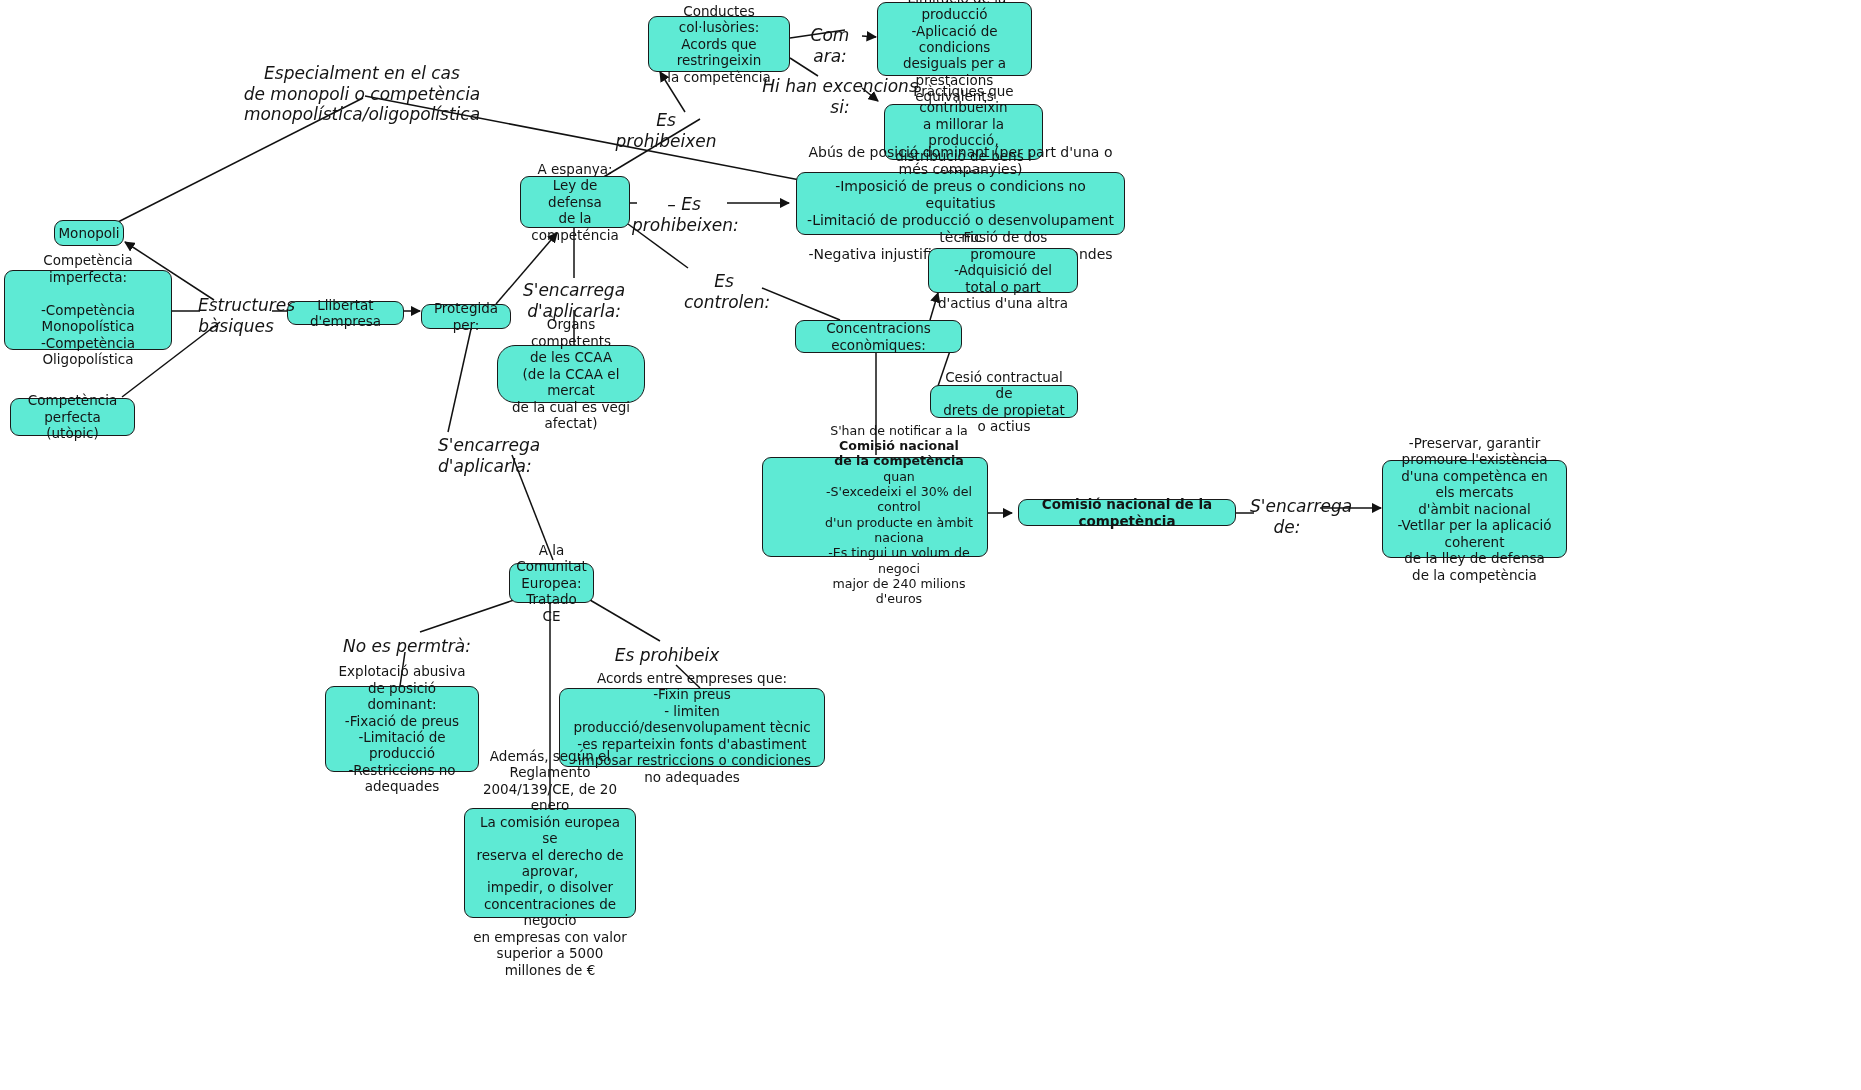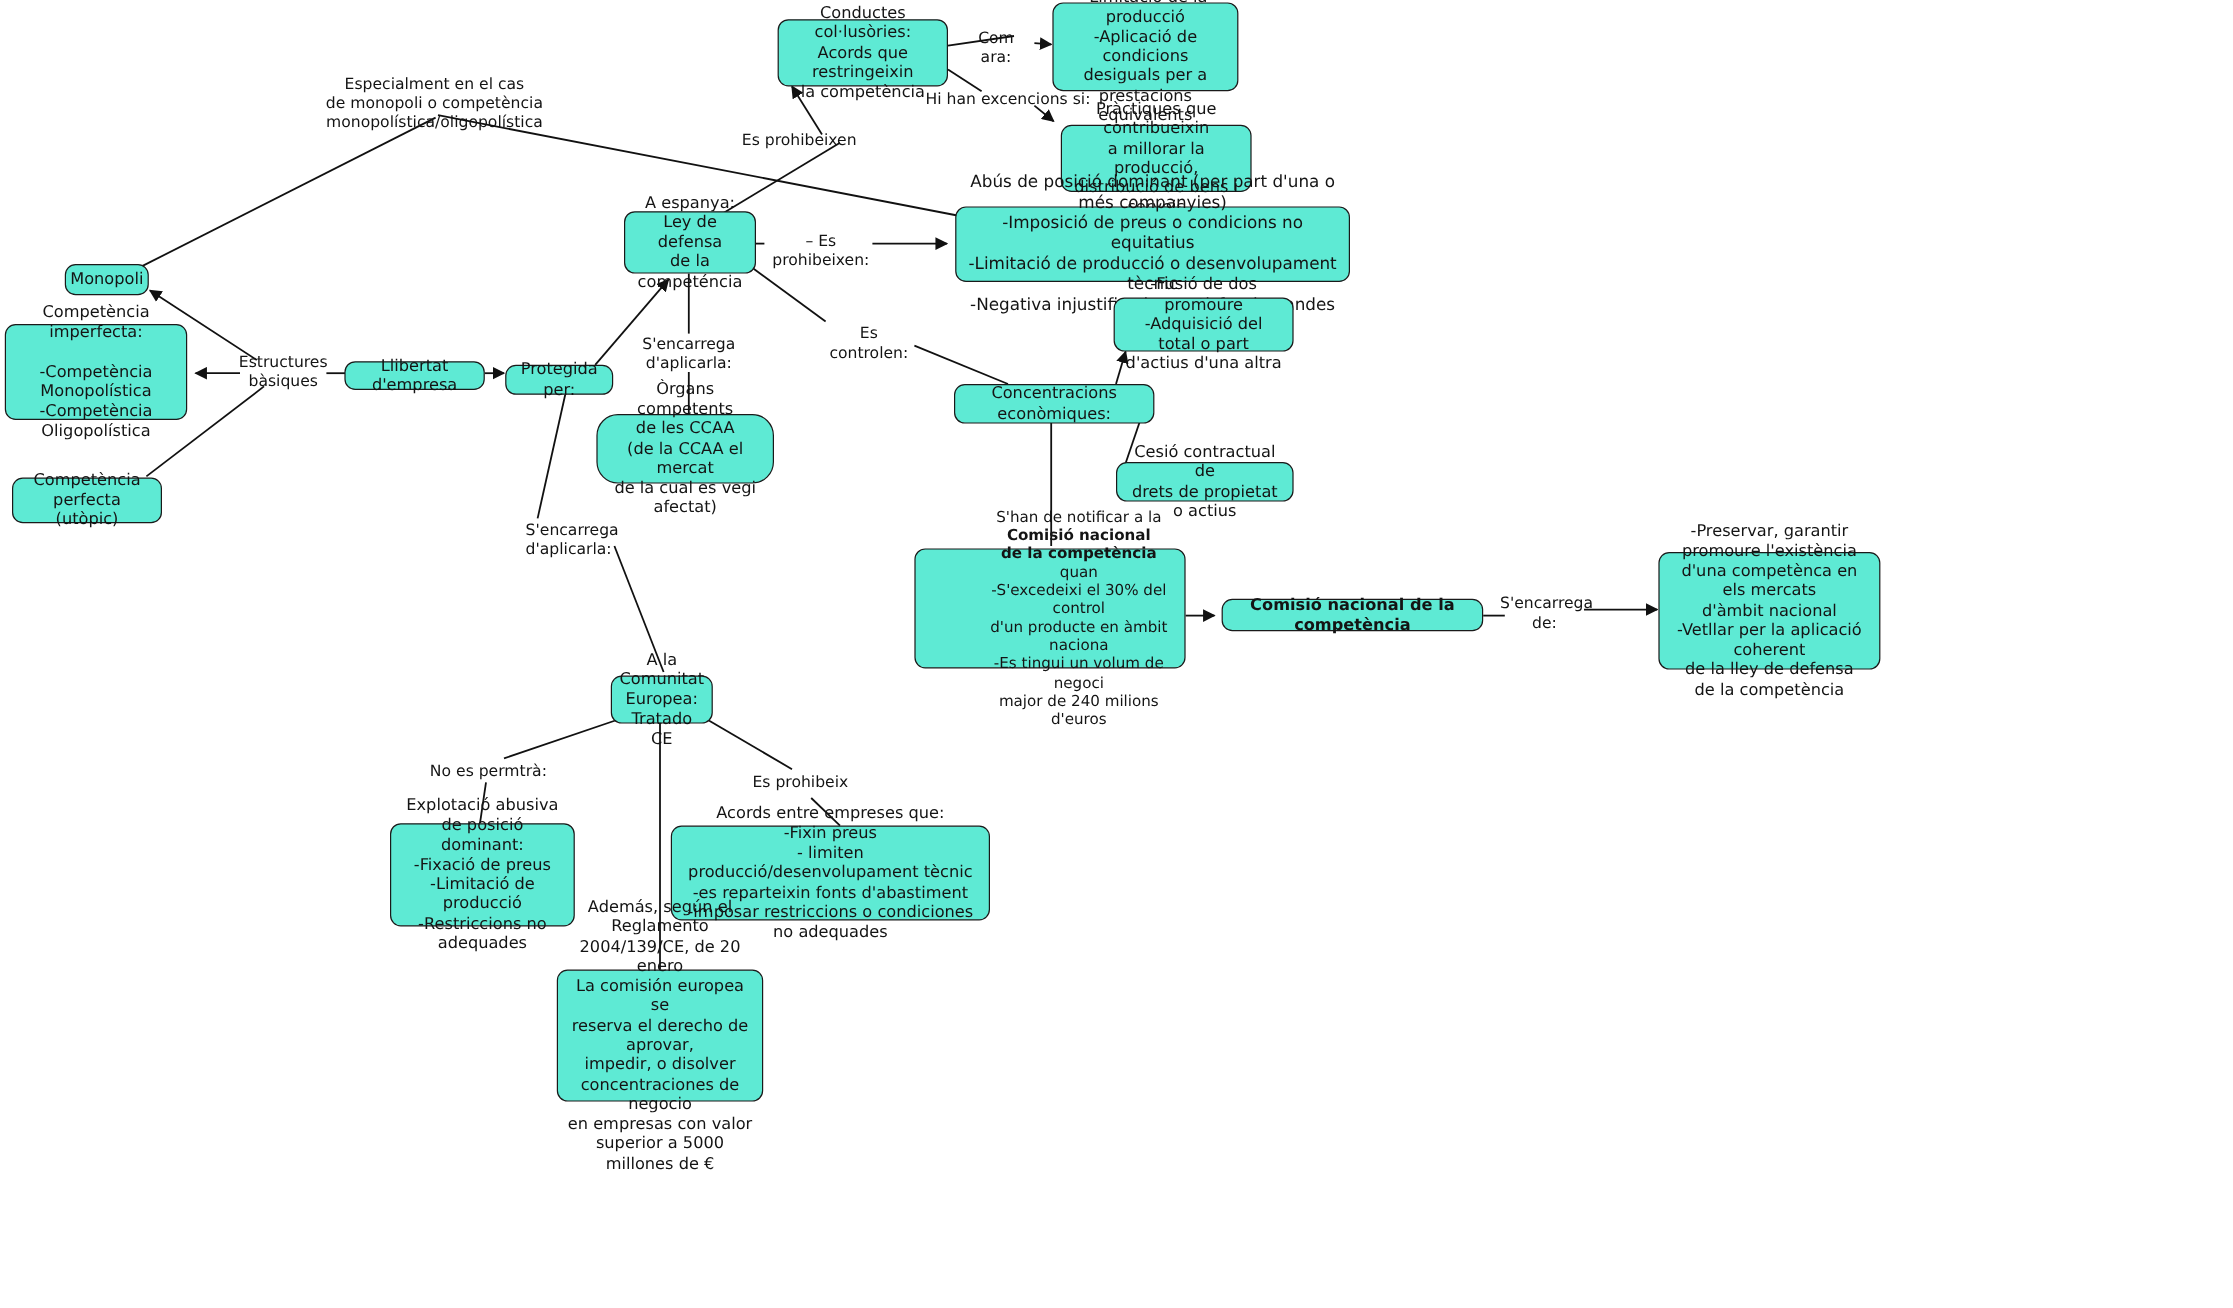--- a/index.html
+++ b/index.html
@@ -18,25 +18,26 @@
     font-size:13.5px;
     display:flex;
     align-items:center;
     justify-content:center;
     padding:5px 8px;
     white-space:pre-line;
   }
   .label{
     position:absolute;
     color:#141414;
-    font-size:13px;
+    font-size:17px;
     line-height:1.22;
     text-align:center;
     white-space:pre-line;
     background:transparent;
+    font-style:italic;
   }
   .b{font-weight:bold;}
 </style>
 </head>
 <body>
 
 <div id="canvas">
 
   <svg id="edges" xmlns="http://www.w3.org/2000/svg">
     <defs>
@@ -113,21 +114,21 @@
 -Aplicació de condicions
 desiguals per a prestacions
 equivalents</div>
 
   <div class="node" style="left:884px;top:104px;width:159px;height:56px;">Pràctiques que contribueixin
 a millorar la producció,
 distribució de bens i serveis</div>
 
   <div class="node" style="left:54px;top:220px;width:70px;height:26px;">Monopoli</div>
 
-  <div class="node" style="left:4px;top:270px;width:152px;height:80px;text-align:center;">Competència
+  <div class="node" style="left:4px;top:270px;width:168px;height:80px;text-align:center;">Competència
 imperfecta:
 
 -Competència Monopolística
 -Competència Oligopolística</div>
 
   <div class="node" style="left:10px;top:398px;width:125px;height:38px;">Competència perfecta
 (utòpic)</div>
 
   <div class="node" style="left:287px;top:301px;width:117px;height:24px;">Llibertat d'empresa</div>
 

